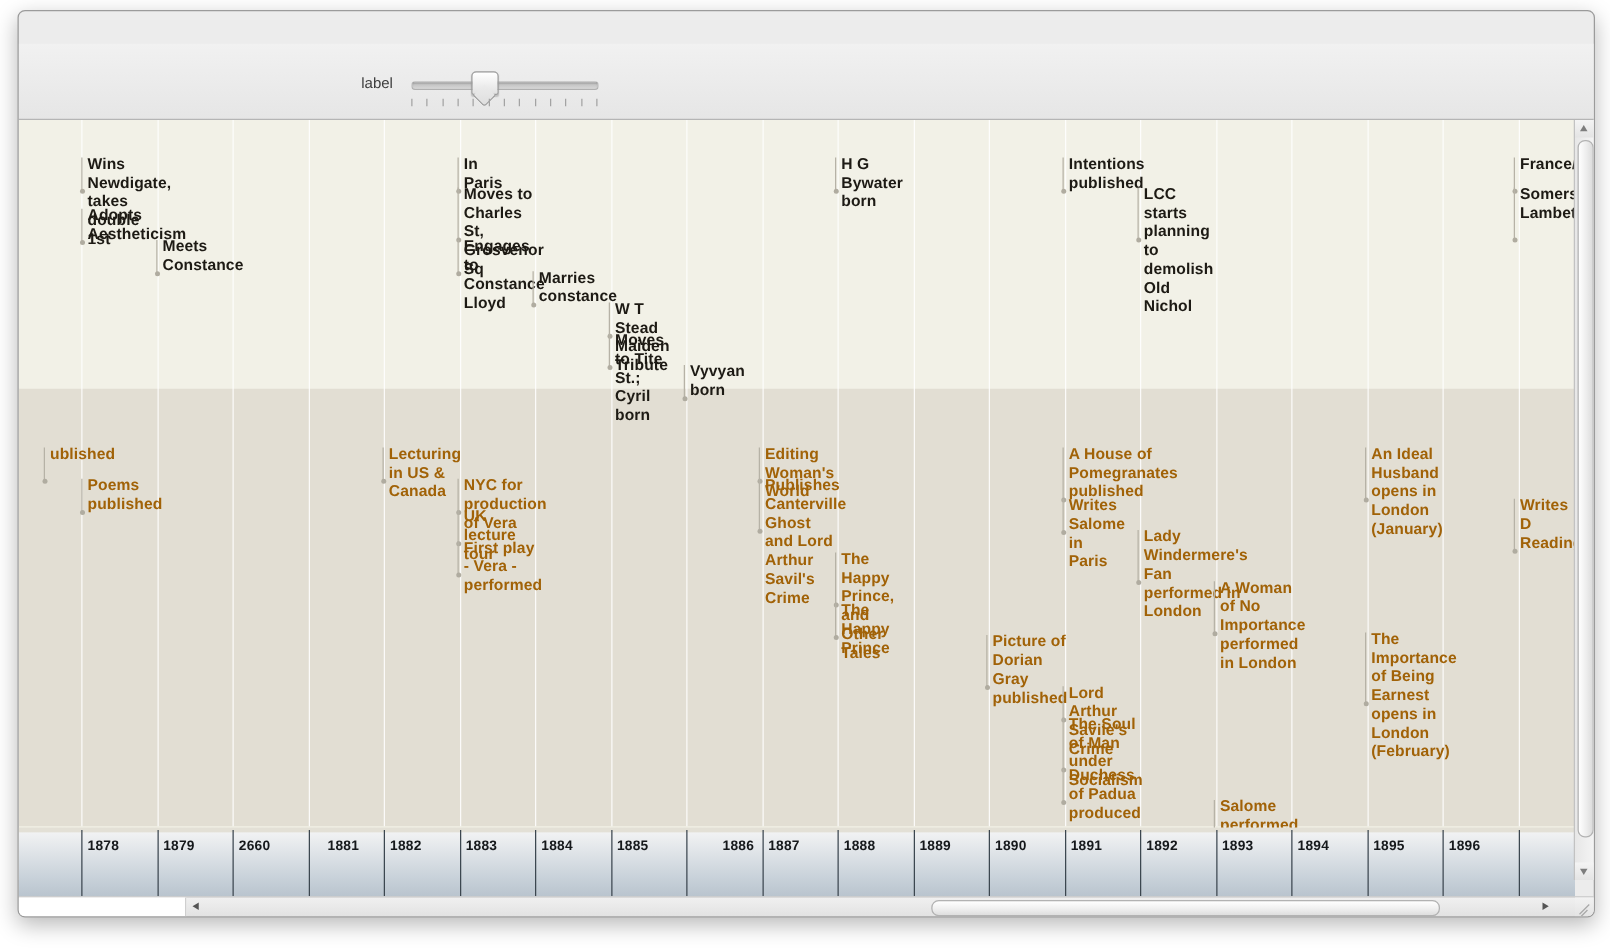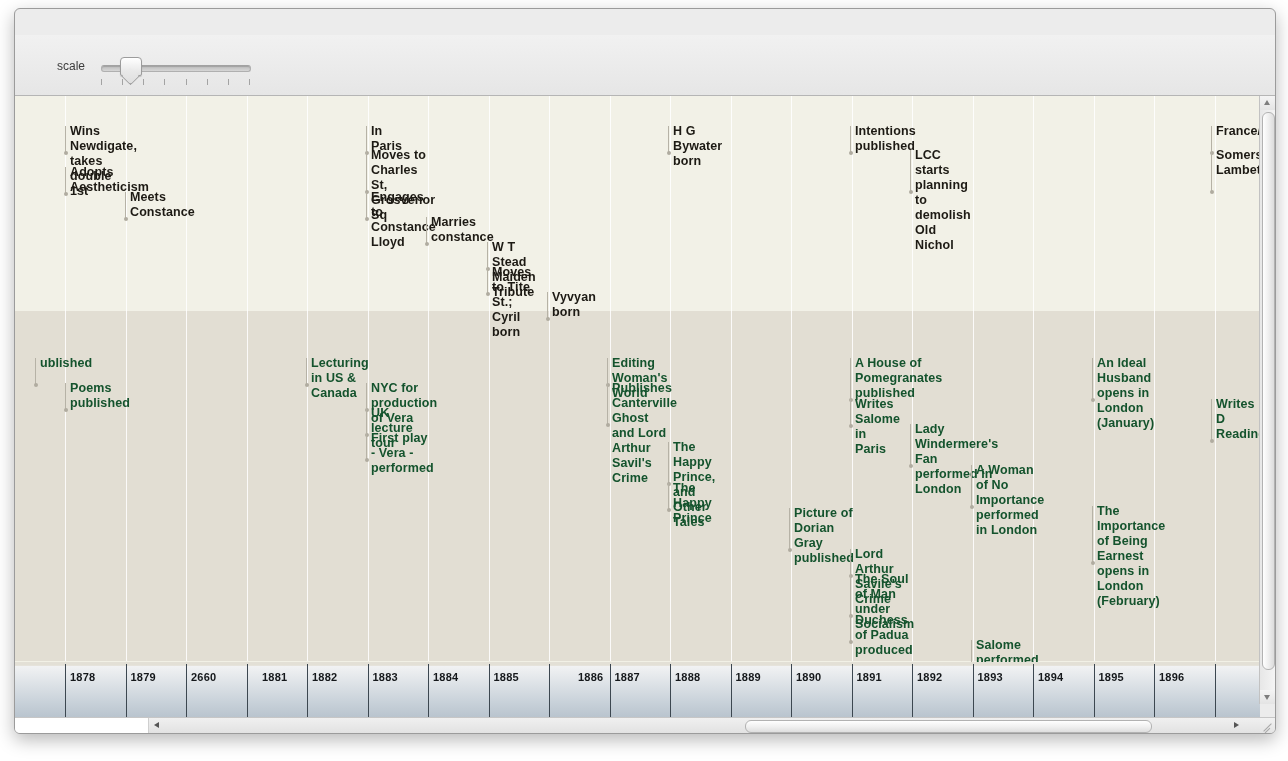--- a/index.html
+++ b/index.html
@@ -100,21 +100,21 @@
   .event .dot{
     position:absolute;left:-1.5px;width:4px;height:4px;border-radius:50%;
     background:#b0aca0;
   }
   .event .lbl{
     position:absolute;left:5px;top:0;
     font-size:12.5px;font-weight:bold;line-height:15px;
     white-space:pre-line;letter-spacing:.1px;
   }
   .event.top .lbl{color:#1d1a14;}
-  .event.bot .lbl{color:#14532d;}
+  .event.bot .lbl{color:#a16207;}
 
   
   #axis{
     position:absolute;left:0;top:653px;width:1245px;height:55px;
     background:linear-gradient(#e3e0d6 0%,#e3e0d6 6%,#f1f2f3 8%,#c9d2da 72%,#b9c4ce 100%);
     overflow:hidden;
   }
   #axis .ysep{
     position:absolute;top:2px;width:1px;height:53px;background:#3c4750;
   }
@@ -175,36 +175,41 @@
   #resizer::after{left:4px;top:12px;width:7px;}
 </style>
 </head>
 <body>
 
 <div id="window">
 
 
   <div id="toolbar">
 
-    <div class="slider-group" style="left:30px;width:230px;">
-      <div class="slider-label" style="left:12px;">scale</div>
-      <div class="track" style="left:56px;top:30px;width:148px;"></div>
-      <div class="knob" style="left:75px;top:22px;"></div>
-      <div class="ticks" id="scale-ticks" style="left:56px;top:44px;width:148px;">
+
+    <div class="slider-group" style="left:262px;width:220px;">
+      <div class="slider-label" style="left:12px;">label</div>
+      <div class="track" style="left:52px;top:30px;width:148px;"></div>
+      <div class="knob" style="left:100px;top:22px;"></div>
+      <div class="ticks" id="label-ticks" style="left:52px;top:44px;width:148px;">
           <i style="left: 0px;"></i>
-          <i style="left: 21.1429px;"></i>
-          <i style="left: 42.2857px;"></i>
-          <i style="left: 63.4286px;"></i>
-          <i style="left: 84.5714px;"></i>
-          <i style="left: 105.714px;"></i>
-          <i style="left: 126.857px;"></i>
+          <i style="left: 12.3333px;"></i>
+          <i style="left: 24.6667px;"></i>
+          <i style="left: 37px;"></i>
+          <i style="left: 49.3333px;"></i>
+          <i style="left: 61.6667px;"></i>
+          <i style="left: 74px;"></i>
+          <i style="left: 86.3333px;"></i>
+          <i style="left: 98.6667px;"></i>
+          <i style="left: 111px;"></i>
+          <i style="left: 123.333px;"></i>
+          <i style="left: 135.667px;"></i>
           <i style="left: 148px;"></i>
         </div>
     </div>
-
 
   </div>
 
   <div id="viewport">
     <div id="band-top"></div>
     <div id="band-bottom"></div>
     <div class="colgrid" id="colgrid">
         <i style="left: 50px;"></i>
         <i style="left: 110.5px;"></i>
         <i style="left: 171px;"></i>

